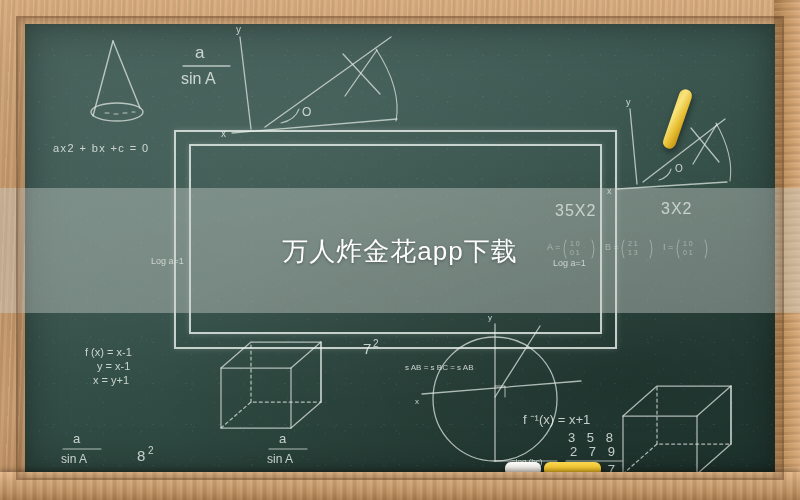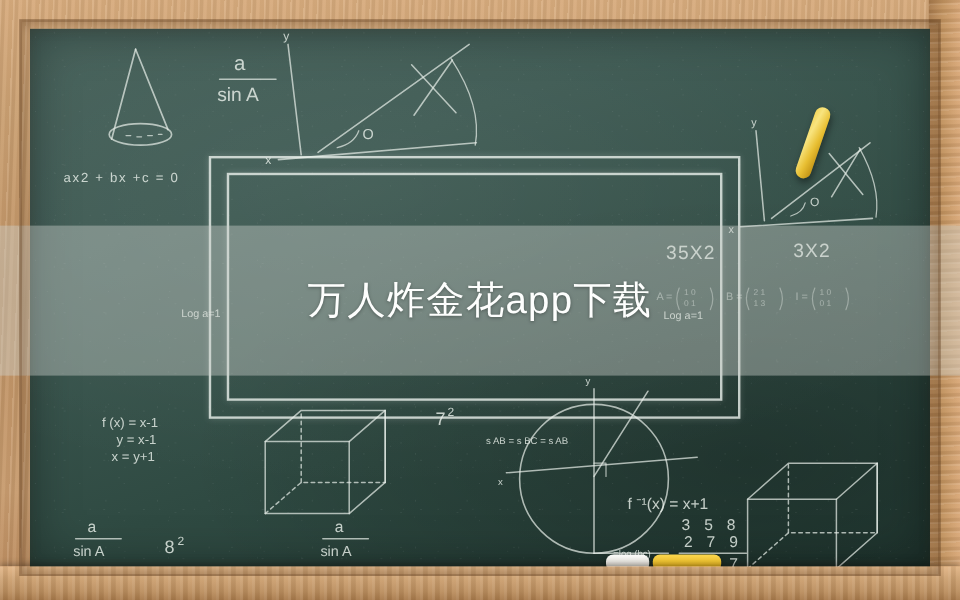--- a/index.html
+++ b/index.html
@@ -85,21 +85,21 @@
   .band{
     position:absolute;left:0;right:0;top:188px;height:125px;
     background:rgba(205,210,206,.42);
     pointer-events:none;
   }
 
   
   .headline{
     position:absolute;left:0;right:0;top:225px;height:52px;
     display:flex;align-items:center;justify-content:center;
-    color:#fdfefd;font-size:32px;letter-spacing:1px;font-weight:400;
+    color:#fdfefd;font-size:26px;letter-spacing:1px;font-weight:400;
     text-shadow:0 1px 3px rgba(0,0,0,.35);
     white-space:nowrap;
   }
 
   
   .chalk-float{
     position:absolute;left:671px;top:88px;width:13px;height:62px;
     border-radius:7px;transform:rotate(19deg);
     background:linear-gradient(100deg,#f3d456 0%, #f8e47e 26%, #e8bf33 62%, #bf8f12 100%);
     box-shadow:2px 3px 6px rgba(0,0,0,.42);

